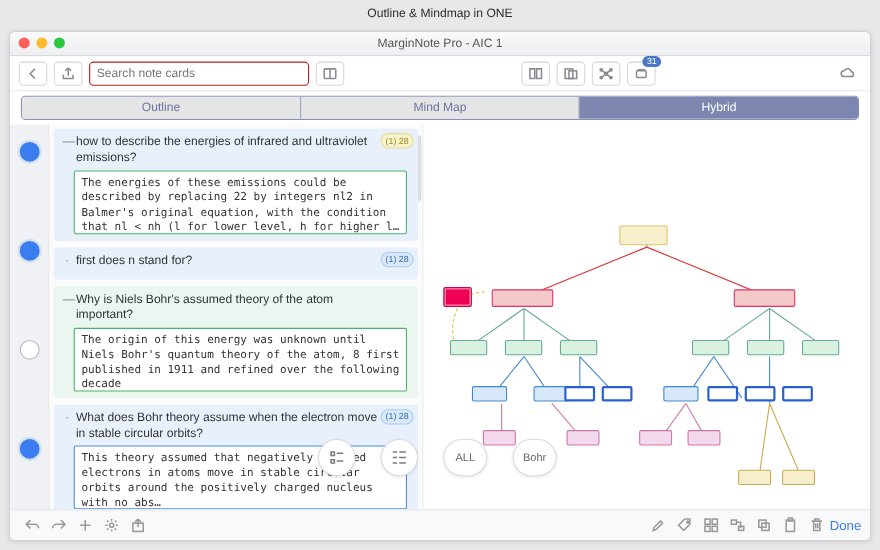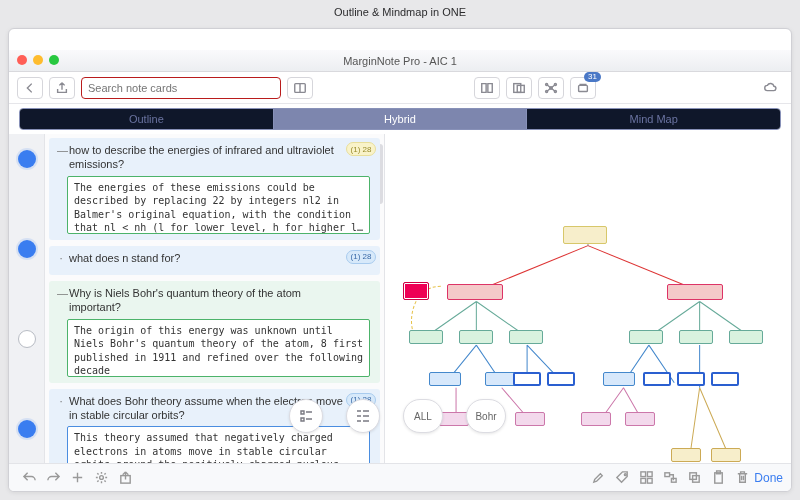--- a/index.html
+++ b/index.html
@@ -1,33 +1,33 @@
 <!DOCTYPE html>
 <html><head>
 <meta charset="utf-8">
 <style>
   * { box-sizing: border-box; margin: 0; padding: 0; }
   html, body { width: 800px; height: 500px; overflow: hidden; font-family: -apple-system, BlinkMacSystemFont, "Helvetica Neue", Arial, sans-serif; background: #e8e8ea; }
   .page-title { text-align: center; font-size: 11px; color: #2c2c2e; padding: 6px 0 4px; }
   .window { position: absolute; left: 8px; right: 8px; top: 28px; bottom: 8px; background: #fff; border: 1px solid #d0d0d5; border-radius: 6px; overflow: hidden; display: flex; flex-direction: column; box-shadow: 0 1px 4px rgba(0,0,0,0.08); }
-  .titlebar { height: 22px; background: linear-gradient(#fafafc,#eceef1); border-bottom: 1px solid #d9d9dd; position: relative; display:flex; align-items:center; justify-content:center;margin-top:21px;}
+  .titlebar { height: 22px; background: linear-gradient(#fafafc,#eceef1); border-bottom: 1px solid #d9d9dd; position: relative; display:flex; align-items:center; justify-content:center;}
   .traffic { position:absolute; left:8px; top:5px; display:flex; gap:6px;}
   .dot { width:10px; height:10px; border-radius:50%; }
   .dot.r{background:#ff5f57;} .dot.y{background:#febc2e;} .dot.g{background:#28c840;}
   .win-title { font-size: 11px; color:#555; }
   .toolbar { height: 32px; display:flex; align-items:center; padding: 0 8px; gap:6px; border-bottom:1px solid #e6e6ea;}
   .tbtn { width:26px; height:22px; border:1px solid #d6d6db; border-radius:4px; background:#fff; display:flex; align-items:center; justify-content:center; color:#8a8a92; font-size:11px;}
   .tbtn svg { width:14px; height:14px; stroke:#8a8a92; fill:none; stroke-width:1.6; }
   .search { flex: 0 0 200px; height:22px; border:1px solid #b91c1c; border-radius:4px; background:#fff; font-size:11px; color:#b0b0b6; padding:0 6px; outline:none;}
   .tool-center { flex:1; display:flex; justify-content:center; gap:6px; align-items:center;}
   .tool-right { display:flex; gap:6px; align-items:center;}
   .badge { position:relative; }
   .badge::after { content: attr(data-badge); position:absolute; top:-6px; right:-6px; background:#4a78c6; color:#fff; font-size:8px; padding:1px 4px; border-radius:7px; line-height:1;}
   .segbar { height:22px; margin:4px 10px; display:flex; border:1px solid #8891b8; border-radius:4px; overflow:hidden; font-size:11px;}
-  .seg { flex:1; display:flex; align-items:center; justify-content:center; color:#6a73a0; background:#0f172a; border-right:1px solid #8891b8;}
+  .seg { flex:1; display:flex; align-items:center; justify-content:center; color:#6a73a0; background:#e5e5e5; border-right:1px solid #8891b8;}
   .seg:last-child{border-right:none;}
   .seg.active { background:#7d86ae; color:#fff;}
   .body { flex:1; display:flex; overflow:hidden; position:relative;}
   .gutter { width:36px; background:#f0f1f4; border-right:1px solid #e3e4e8; display:flex; flex-direction:column; align-items:center; padding-top:16px; gap:72px;}
   .gcircle { width:18px; height:18px; border-radius:50%; }
   .gcircle.sel { background:#3a7df0; box-shadow:0 0 0 2px rgba(58,125,240,0.15);}
   .gcircle.empty { background:#fff; border:1.5px solid #b8bcc4;}
   .outline-pane { width:340px; background:#fbfbfc; overflow:hidden; position:relative; border-right:1px solid #e3e4e8;}
   .cards { position:absolute; inset:0; padding:4px 4px 60px 4px; display:flex; flex-direction:column; gap:6px;}
   .card { border-radius:3px; padding:4px 6px 6px 6px; position:relative;}
@@ -120,22 +120,22 @@
       <div class="tbtn" style="border:none">
           <svg viewBox="0 0 16 16">
             <path d="M5 11a3 3 0 010-6 4 4 0 017.5 1A2.5 2.5 0 0112 11H5z"></path>
           </svg>
         </div>
     </div>
   </div>
 
   <div class="segbar">
     <div class="seg">Outline</div>
+    <div class="seg">Mind Map</div>
     <div class="seg active">Hybrid</div>
-    <div class="seg">Mind Map</div>
   </div>
 
   <div class="body">
     <div class="gutter">
       <div class="gcircle sel"></div>
       <div class="gcircle sel"></div>
       <div class="gcircle empty"></div>
       <div class="gcircle sel"></div>
     </div>
 
@@ -147,28 +147,28 @@
     <div class="card-head">
       <span class="dash">—</span>
       <span>how to describe the energies of infrared and ultraviolet emissions?</span>
     </div>
     <div class="excerpt green">The  energies of these emissions could be described by replacing   22   by integers   nl2   in Balmer's original equation, with the condition that   nl &lt; nh    (l for lower level, h for higher l…</div>
           </div>
           <div class="card blue">
     <div class="badge-right b">(1) 28</div>
     <div class="card-head">
       <span class="dash">·</span>
-      <span>what does n stand for?</span>
+      <span>first does n stand for?</span>
     </div>
           </div>
           <div class="card green">
 
     <div class="card-head">
       <span class="dash">—</span>
-      <span>Why is Niels Bohr's quantum theory of the atom important?</span>
+      <span>Why is Niels Bohr's assumed theory of the atom important?</span>
     </div>
     <div class="excerpt green">The origin of this energy was unknown until Niels Bohr's quantum theory of the atom,   8   first published in 1911 and refined over the following decade</div>
           </div>
           <div class="card blue">
     <div class="badge-right b">(1) 28</div>
     <div class="card-head">
       <span class="dash">·</span>
       <span>What does Bohr theory assume when the electron move in stable circular orbits?</span>
     </div>
     <div class="excerpt blue">This theory assumed that negatively charged electrons in atoms move in stable circular orbits around the positively charged nucleus with no abs…</div>

